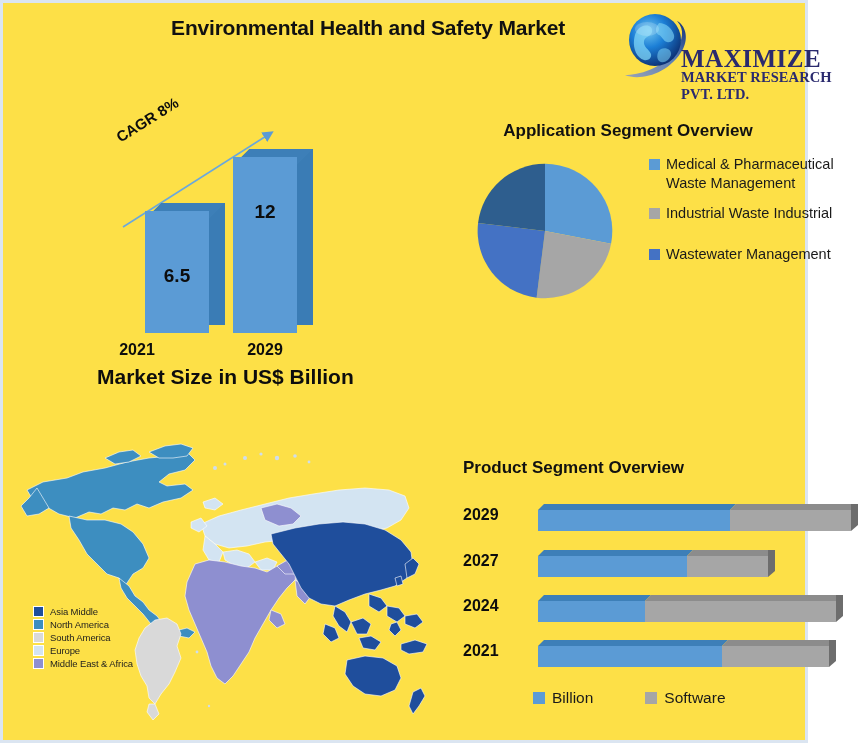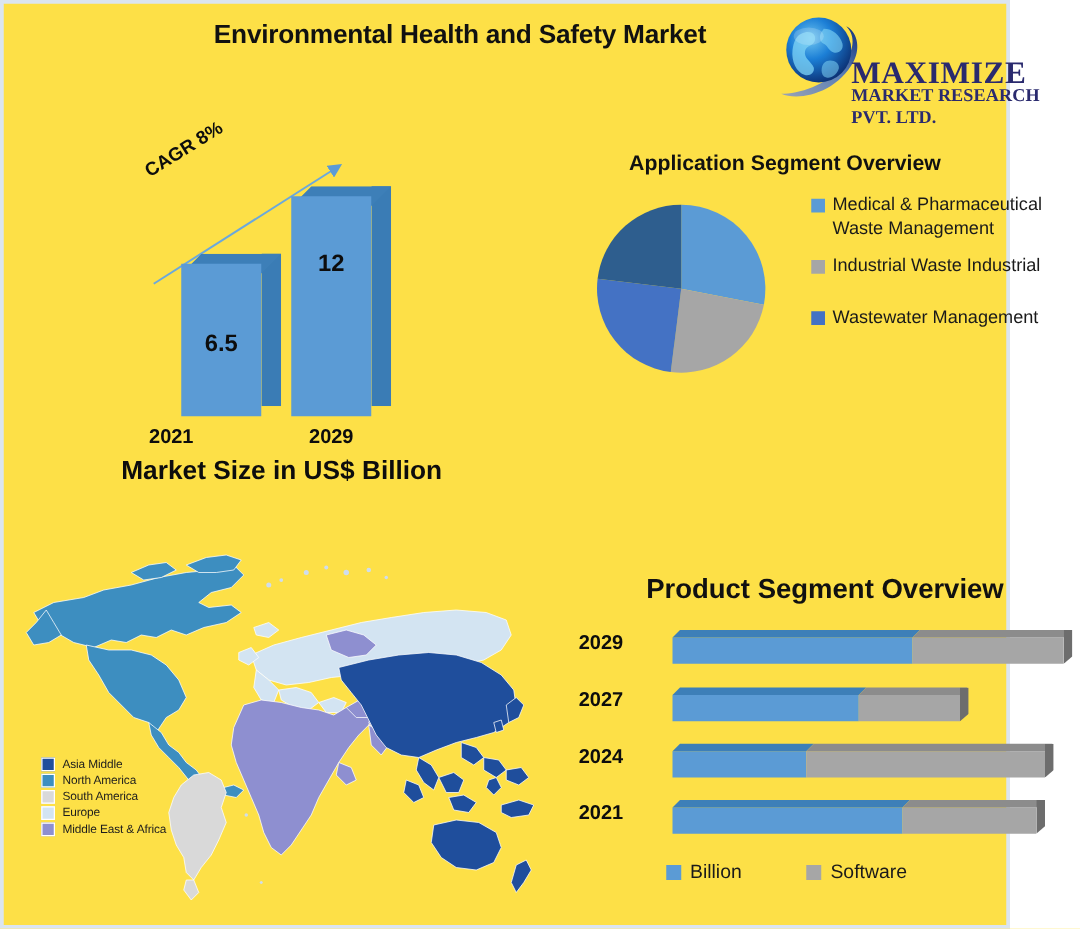--- a/index.html
+++ b/index.html
@@ -93,21 +93,21 @@
   .map-svg { position: absolute; left: 0; top: 0; }
   .map-legend { position: absolute; left: 24px; top: 178px; }
   .ml-item { display: flex; align-items: center; margin-bottom: 2px; }
   .ml-sw { width: 11px; height: 11px; flex: 0 0 11px; margin-right: 6px; border: 1px solid #ffffff; }
   .ml-tx { font-size: 9.5px; color: #1d1d1d; letter-spacing: -0.1px; }
 
   
   .prod { position: absolute; left: 460px; top: 450px; width: 400px; height: 270px; }
   .prod-title {
     position: absolute; left: 0px; top: 5px; width: 340px;
-    text-align: right; font-size: 22px; font-weight: bold; color: #111;
+    text-align: left; font-size: 17px; font-weight: bold; color: #111;
     white-space: nowrap;
   }
   .prow { position: absolute; height: 34px; }
   .prow .ylab {
     position: absolute; left: 0; top: 7px; width: 56px; text-align: left;
     font-size: 16px; font-weight: bold; color: #0d0d0d;
   }
   .hbar { position: absolute; top: 5px; height: 27px; }
   .seg { position: absolute; top: 6px; height: 21px; }
   .seg.svc { background: #5b9bd5; }

